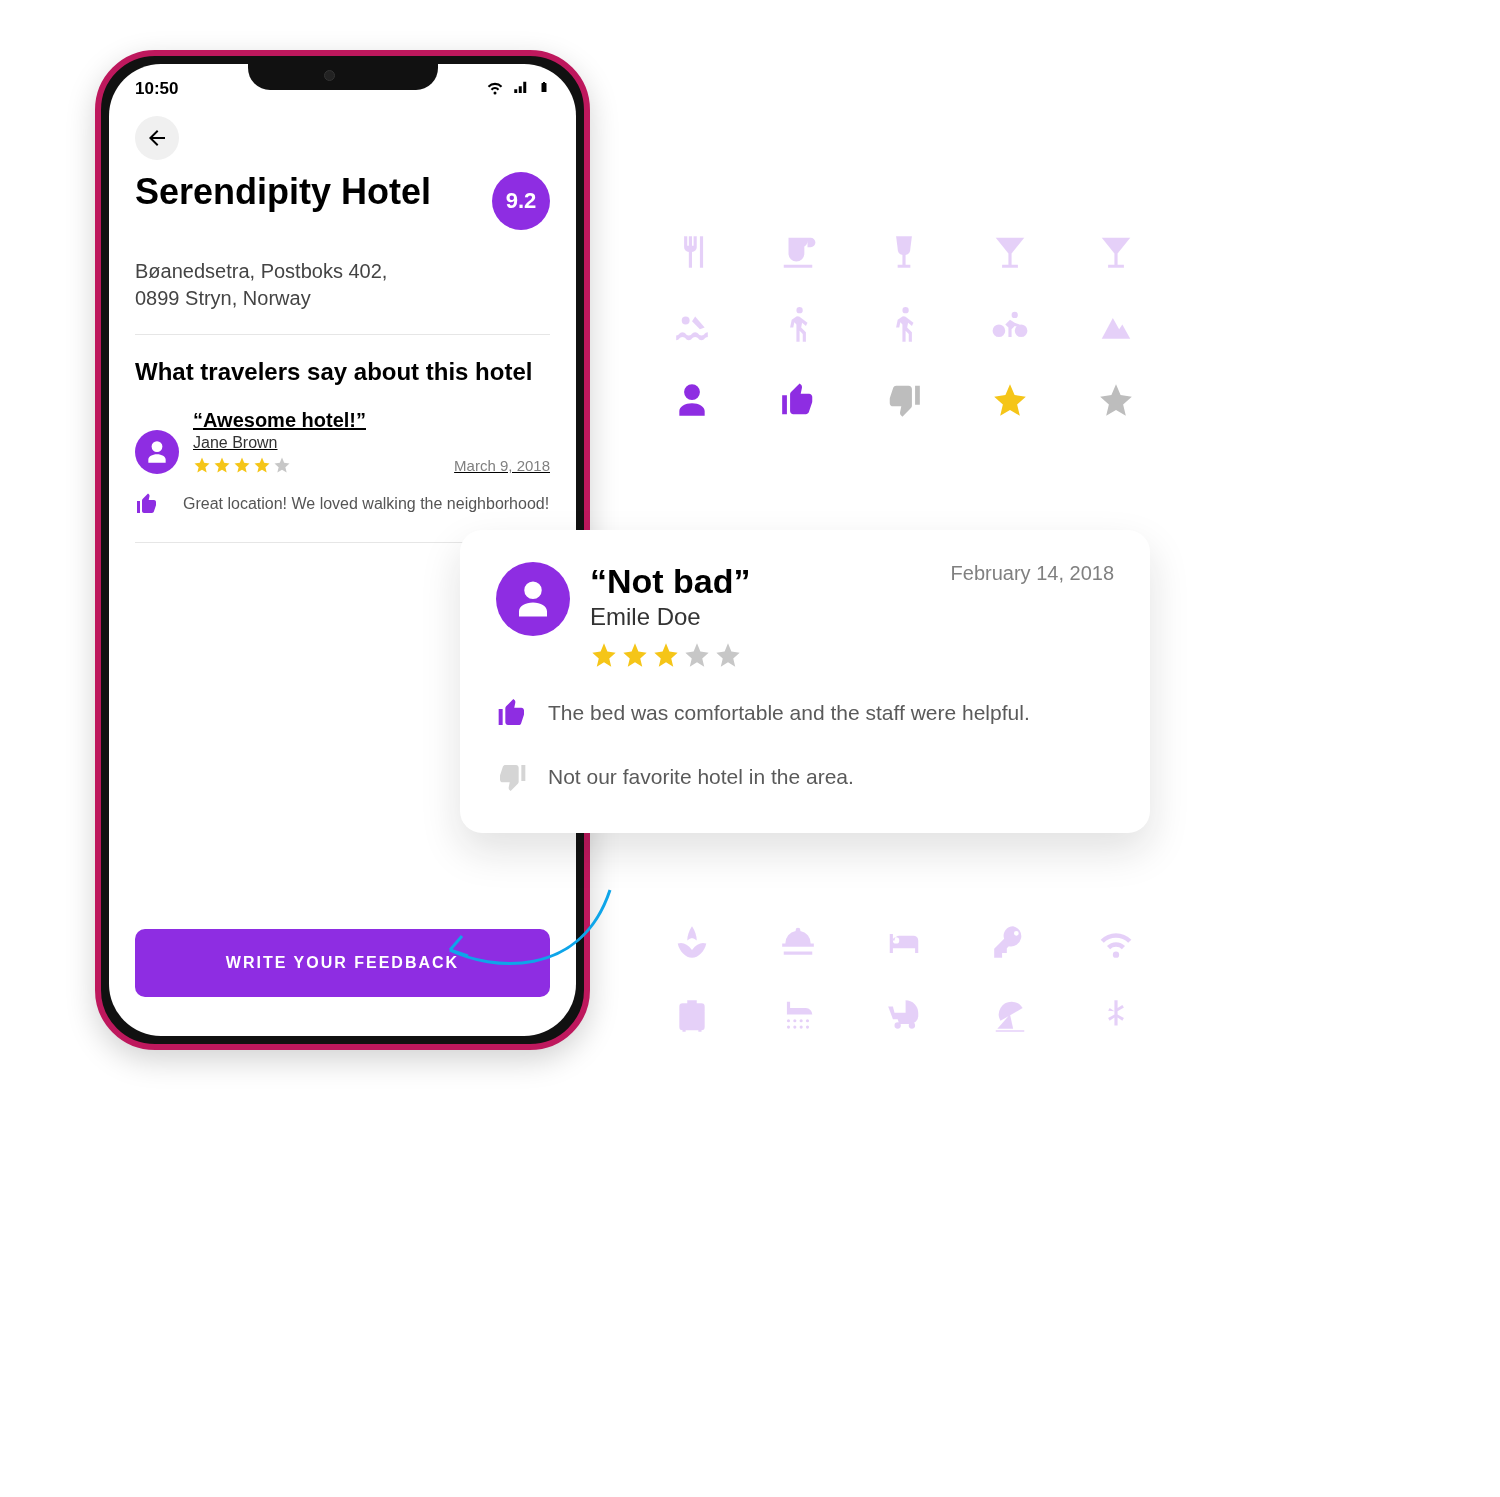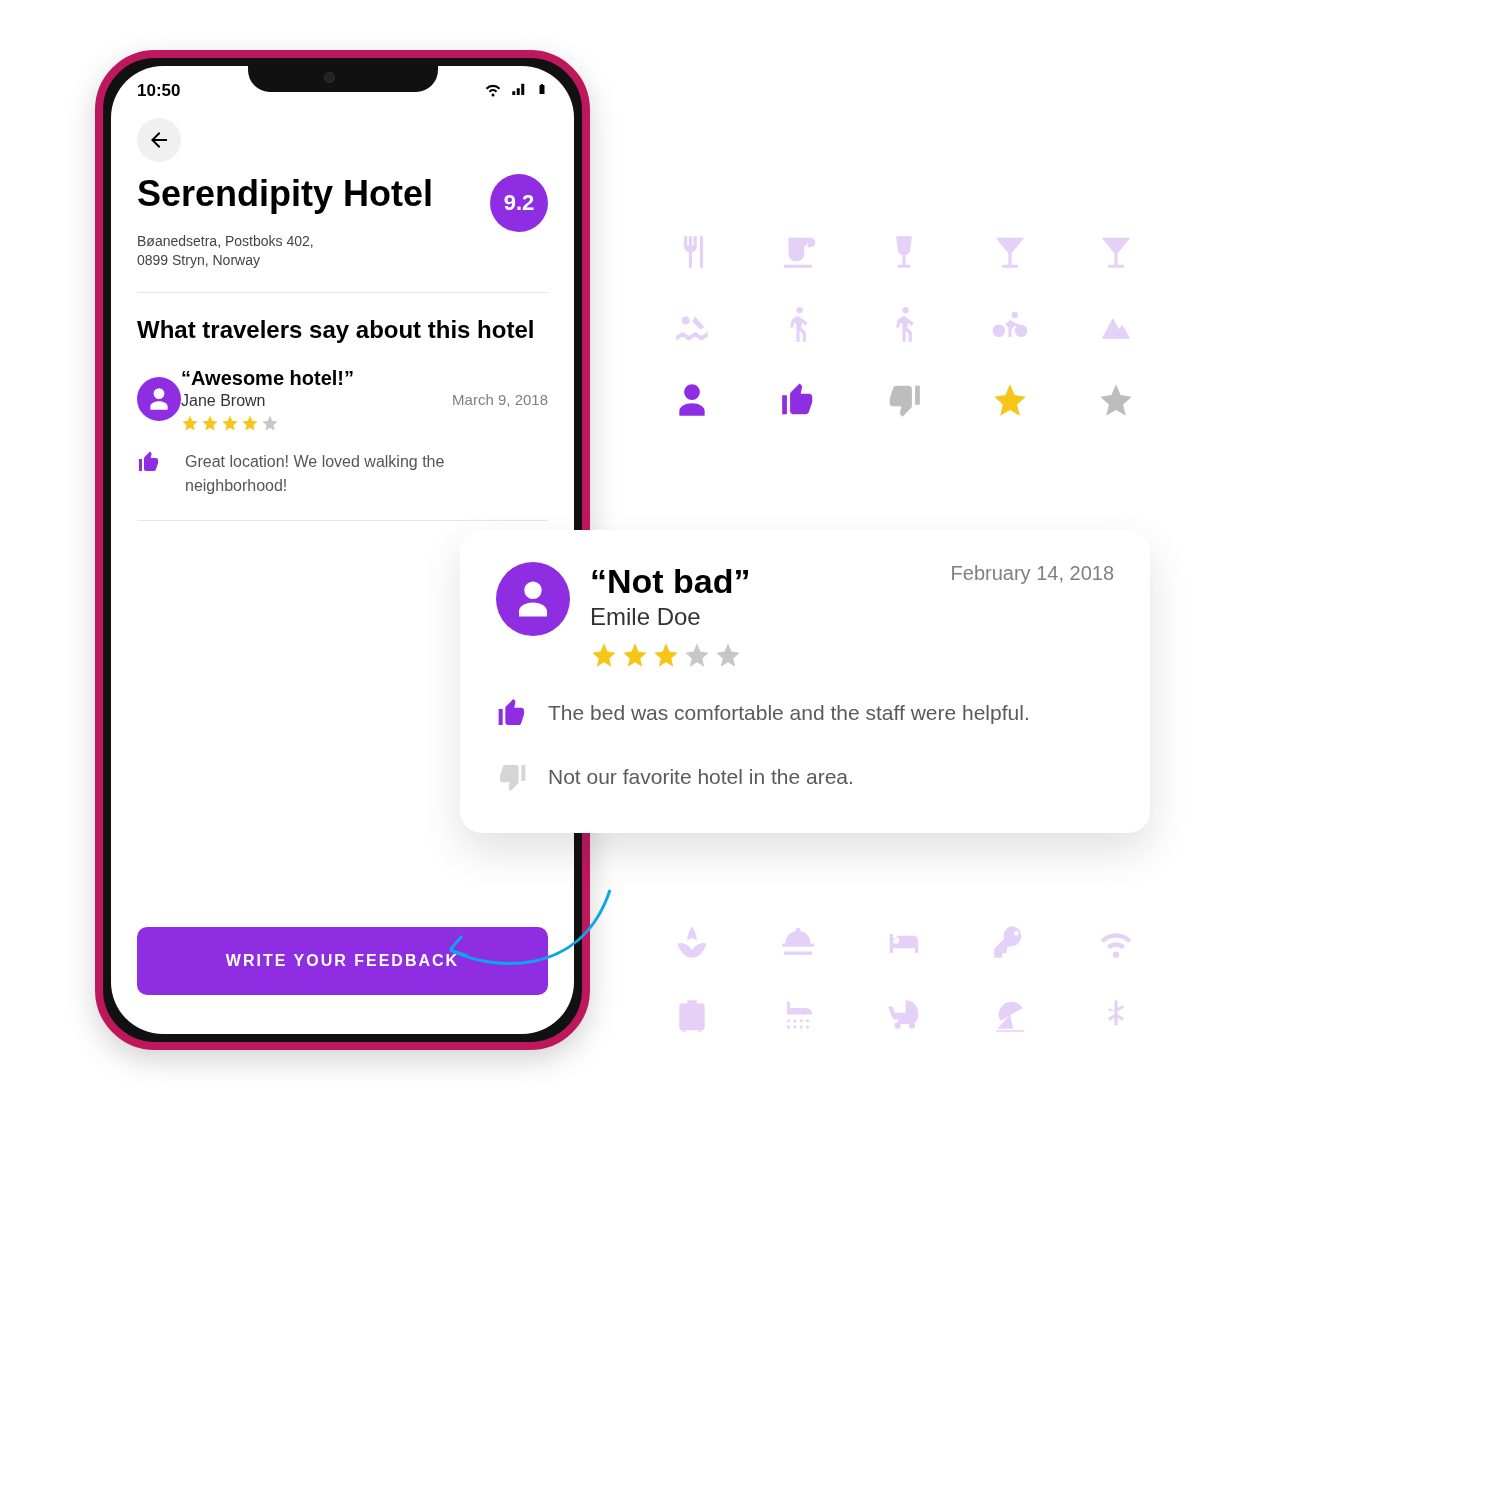--- a/index.html
+++ b/index.html
@@ -9,46 +9,46 @@
     --gray:#c7c7c7;
     --text:#222;
     --muted:#808080;
   }
   *{box-sizing:border-box;font-family:"Segoe UI",Arial,sans-serif;}
   body{margin:0;background:#fff;width:1500px;height:1497px;position:relative;overflow:hidden;}
 
   
   .phone{
     position:absolute;left:95px;top:50px;width:495px;height:1000px;
-    border-radius:60px;border:8px solid #be185d;background:#111;
+    border-radius:60px;border:6px solid #be185d;background:#111;
     box-shadow:0 10px 30px rgba(0,0,0,.18);
   }
   .phone-inner{
     position:absolute;inset:8px;border-radius:52px;background:#fff;overflow:hidden;
   }
   .notch{
     position:absolute;top:0;left:50%;transform:translateX(-50%);
     width:190px;height:34px;background:#111;border-radius:0 0 22px 22px;z-index:5;
   }
   .notch:before{content:"";position:absolute;left:40%;top:14px;width:9px;height:9px;border-radius:50%;background:#222;border:1px solid #333;}
 
   .status-bar{display:flex;justify-content:space-between;align-items:center;height:40px;padding:10px 26px 0;font-weight:600;font-size:17px;color:#000;}
   .status-right{display:flex;gap:8px;align-items:center;}
 
   .screen{padding:12px 26px 0;}
   .back-btn{width:44px;height:44px;border-radius:50%;background:#f0f0f0;display:flex;align-items:center;justify-content:center;cursor:pointer;}
   .header-row{display:flex;justify-content:space-between;align-items:flex-start;margin-top:12px;}
   .hotel-name{font-size:36px;font-weight:700;line-height:1.1;max-width:300px;}
   .score-badge{width:58px;height:58px;border-radius:50%;background:var(--purple);color:#fff;display:flex;align-items:center;justify-content:center;font-weight:700;font-size:22px;}
-  .address{margin-top:0;font-size:14px;color:#444;line-height:1.35;}
+  .address{margin-top:28px;font-size:20px;color:#444;line-height:1.35;}
   .divider{height:1px;background:#e6e6e6;margin:22px 0;}
   .section-title{font-size:24px;font-weight:700;line-height:1.25;}
 
   .review{margin-top:22px;}
-  .review-head{display:flex;align-items:center;}
+  .review-head{display:flex;gap:14px;align-items:flex-end;text-decoration:underline;}
   .avatar{flex:none;width:44px;height:44px;border-radius:50%;background:var(--purple);display:flex;align-items:center;justify-content:center;}
   .review-title{font-size:20px;font-weight:700;}
   .review-author{font-size:16px;color:#333;margin-top:2px;}
   .review-date{margin-left:auto;color:var(--muted);font-size:15px;}
   .stars{margin-top:4px;display:flex;gap:2px;}
   .star svg{width:18px;height:18px;display:block;}
   .review-body{display:flex;gap:24px;margin-top:18px;align-items:flex-start;}
   .review-body .text{font-size:16px;color:#555;line-height:1.5;}
 
   .cta{

